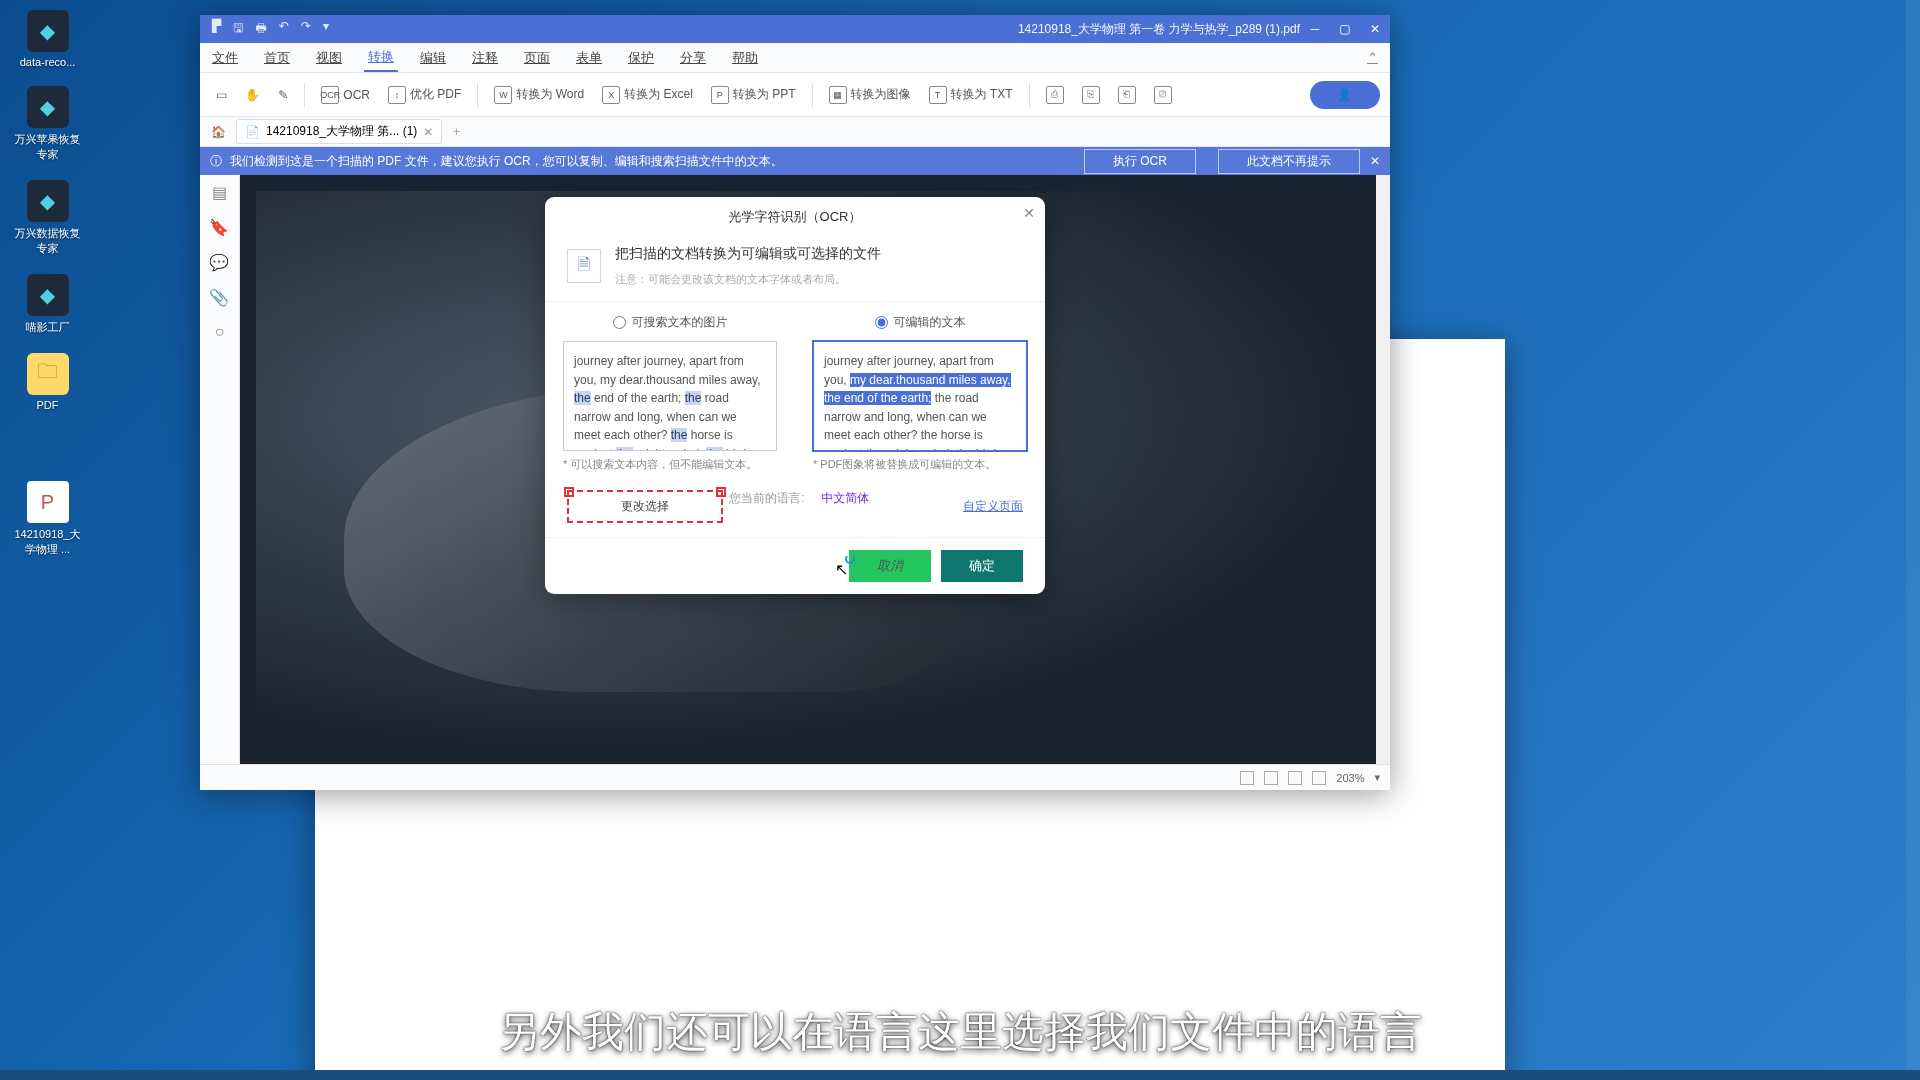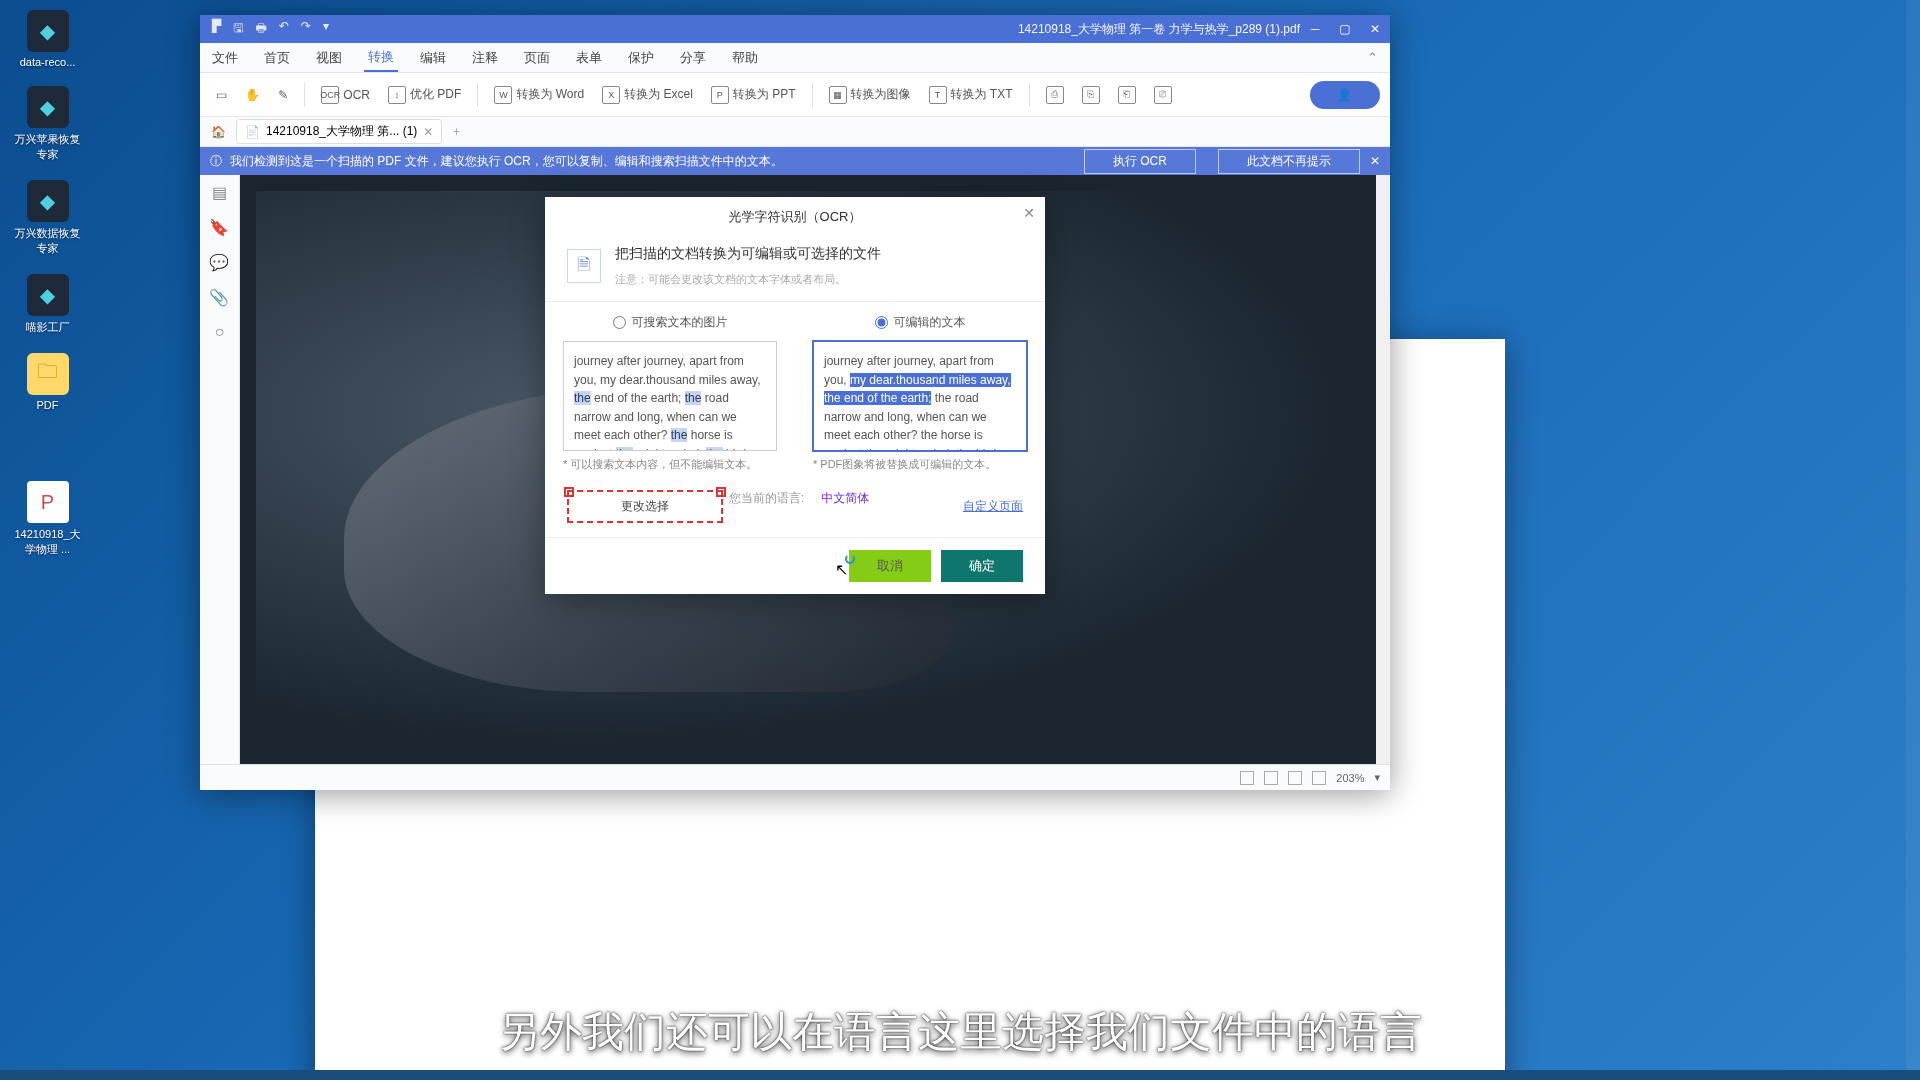--- a/index.html
+++ b/index.html
@@ -18,21 +18,21 @@
 
 .app { position:absolute; top:15px; left:200px; width:1190px; height:775px; background:#fff; box-shadow:0 4px 30px rgba(0,0,0,.4); display:flex; flex-direction:column; }
 .titlebar { height:28px; background:#4a6fd5; display:flex; align-items:center; color:#fff; font-size:12px; }
 .titlebar .qs { display:flex; gap:12px; padding:0 12px; }
 .titlebar .qs span { opacity:.85; cursor:pointer; }
 .titlebar .wtitle { flex:1; text-align:right; opacity:.95; }
 .wbtns { display:flex; }
 .wbtns div { width:30px; height:28px; display:flex; align-items:center; justify-content:center; cursor:pointer; }
 
 .menubar { height:30px; background:#fafbfc; display:flex; align-items:center; padding:0 8px; gap:18px; font-size:13px; color:#444; border-bottom:1px solid #e5e5e5; position:relative;}
-.menubar span { cursor:pointer; padding:4px 4px; }
+.menubar span { cursor:pointer; padding:4px 4px;text-decoration:underline; }
 .menubar span.active { color:#4a6fd5; border-bottom:2px solid #4a6fd5; }
 .menubar .col{ position:absolute; right:8px; color:#888; cursor:pointer;}
 
 .toolbar { height:44px; background:#fff; display:flex; align-items:center; padding:0 10px; gap:6px; border-bottom:1px solid #e5e5e5; font-size:12px; color:#555;}
 .tsep { width:1px; height:24px; background:#e0e0e0; margin:0 4px;}
 .tbtn { display:flex; align-items:center; gap:4px; padding:4px 6px; cursor:pointer; border-radius:3px;}
 .tbtn .ic { width:18px; height:18px; border:1px solid #888; border-radius:2px; display:flex; align-items:center; justify-content:center; font-size:9px;}
 .user-btn { margin-left:auto; width:70px; height:28px; background:#4a6fd5; border-radius:14px; display:flex; align-items:center; justify-content:center; color:#fff; cursor:pointer;}
 
 .tabbar { height:30px; background:#fafbfc; display:flex; align-items:center; padding:0 8px; border-bottom:1px solid #e5e5e5; font-size:12px;}
@@ -52,21 +52,21 @@
 .sidepanel div{cursor:pointer;font-size:16px;}
 .canvas{flex:1;background:#1a2530;position:relative;overflow:hidden;}
 .canvas .img{position:absolute;inset:16px;background:radial-gradient(ellipse at 30% 40%,#4a5866 0%,#1a2530 70%);border-radius:2px;}
 .canvas .mach{position:absolute;left:8%;top:35%;width:55%;height:55%;background:linear-gradient(145deg,#6b7580 0%,#3a4450 60%,#222a33 100%);border-radius:50% 30% 20% 40%;opacity:.85;filter:blur(.5px);}
 .vscroll{width:14px;background:#f0f0f0;}
 
 .statusbar{height:26px;background:#fafbfc;border-top:1px solid #e0e0e0;display:flex;align-items:center;justify-content:flex-end;padding:0 10px;gap:10px;font-size:11px;color:#666;}
 .statusbar .vbtn{width:14px;height:14px;border:1px solid #aaa;cursor:pointer;}
 
 
-.modal{position:absolute;top:197px;left:545px;width:500px;background:#fff;box-shadow:0 6px 30px rgba(0,0,0,.35);z-index:50;}
+.modal{position:absolute;top:197px;left:545px;width:500px;background:#fff;box-shadow:0 6px 30px rgba(0,0,0,.35);z-index:50;border-radius:9px;}
 .modal .mtitle{height:40px;display:flex;align-items:center;justify-content:center;font-size:13px;color:#333;position:relative;}
 .modal .mclose{position:absolute;right:10px;top:8px;color:#888;cursor:pointer;font-size:14px;}
 .modal .mhead{display:flex;align-items:center;gap:14px;padding:8px 22px 14px 22px;}
 .modal .mhead .mico{width:34px;height:34px;border:1px solid #c7d5ef;display:flex;align-items:center;justify-content:center;color:#5b7dd8;font-size:16px;}
 .modal .mhead .mh1{font-size:14px;color:#333;}
 .modal .mhead .mh2{font-size:11px;color:#aaa;margin-top:9px;}
 .modal .opts{display:flex;border-top:1px solid #eee;}
 .modal .opt{flex:1;padding:12px 18px 8px 18px;}
 .modal .opt .rad{display:flex;align-items:center;justify-content:center;gap:6px;font-size:12px;color:#555;margin-bottom:10px;}
 .modal .opt .rad input{accent-color:#4a6fd5;}
@@ -77,21 +77,21 @@
 .modal .note{font-size:11px;color:#888;margin-top:6px;}
 .modal .langrow{padding:10px 22px 14px 22px;display:flex;align-items:center;gap:12px;font-size:12px;}
 .modal .changebtn{border:2px dashed #d33; padding:6px 52px; cursor:pointer; color:#444; position:relative;}
 .modal .changebtn::before,.modal .changebtn::after{content:"";position:absolute;width:6px;height:6px;border:2px solid #d33;top:-5px;}
 .modal .changebtn::before{left:-5px;} .modal .changebtn::after{right:-5px;}
 .modal .curlang{color:#999;}
 .modal .curlang b{color:#6d28d9;font-weight:normal;margin-left:17px;}
 .modal .custom{margin-left:auto;color:#4a6fd5;text-decoration:underline;cursor:pointer;}
 .modal .mfoot{border-top:1px solid #eee;padding:12px 22px;display:flex;justify-content:flex-end;gap:10px;}
 .modal .mbtn{padding:7px 28px;font-size:13px;cursor:pointer;}
-.modal .mbtn.cancel{background:#84cc16;color:#555;}
+.modal .mbtn.cancel{background:#22c55e;color:#555;font-style:italic;}
 .modal .mbtn.ok{background:#0f766e;color:#fff;}
 
 
 .cursor{position:absolute;top:560px;left:835px;z-index:60;font-size:16px;color:#000;}
 .cursor .busy{position:absolute;top:-6px;left:10px;width:10px;height:10px;border:2px solid #2a8fd8;border-top-color:transparent;border-radius:50%;}
 
 
 .subtitle{position:absolute;left:0;right:0;bottom:20px;text-align:center;color:#fff;font-size:42px;font-weight:500;text-shadow:0 2px 6px rgba(0,0,0,.8),0 0 2px #000;}
 
 

